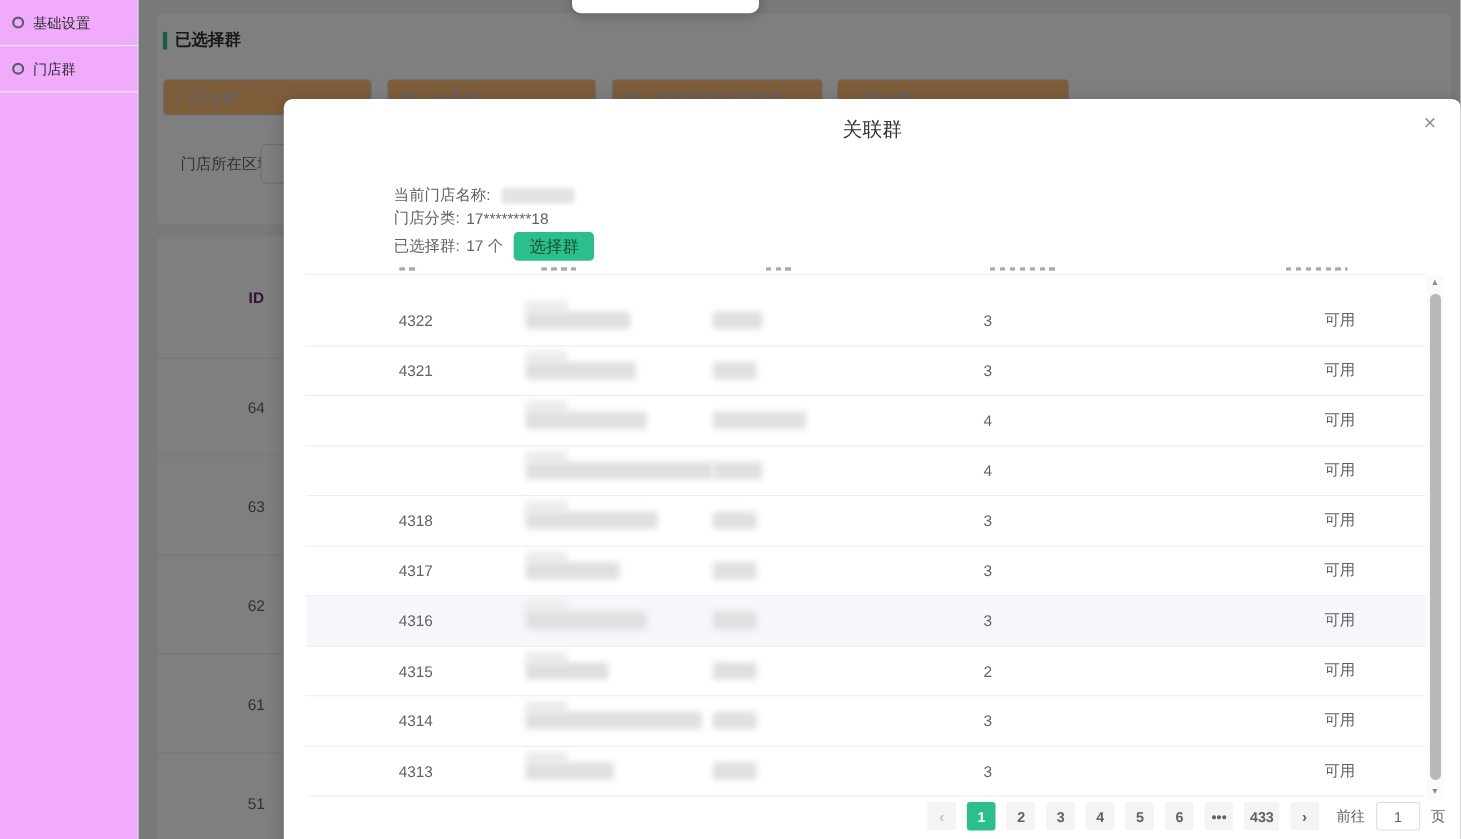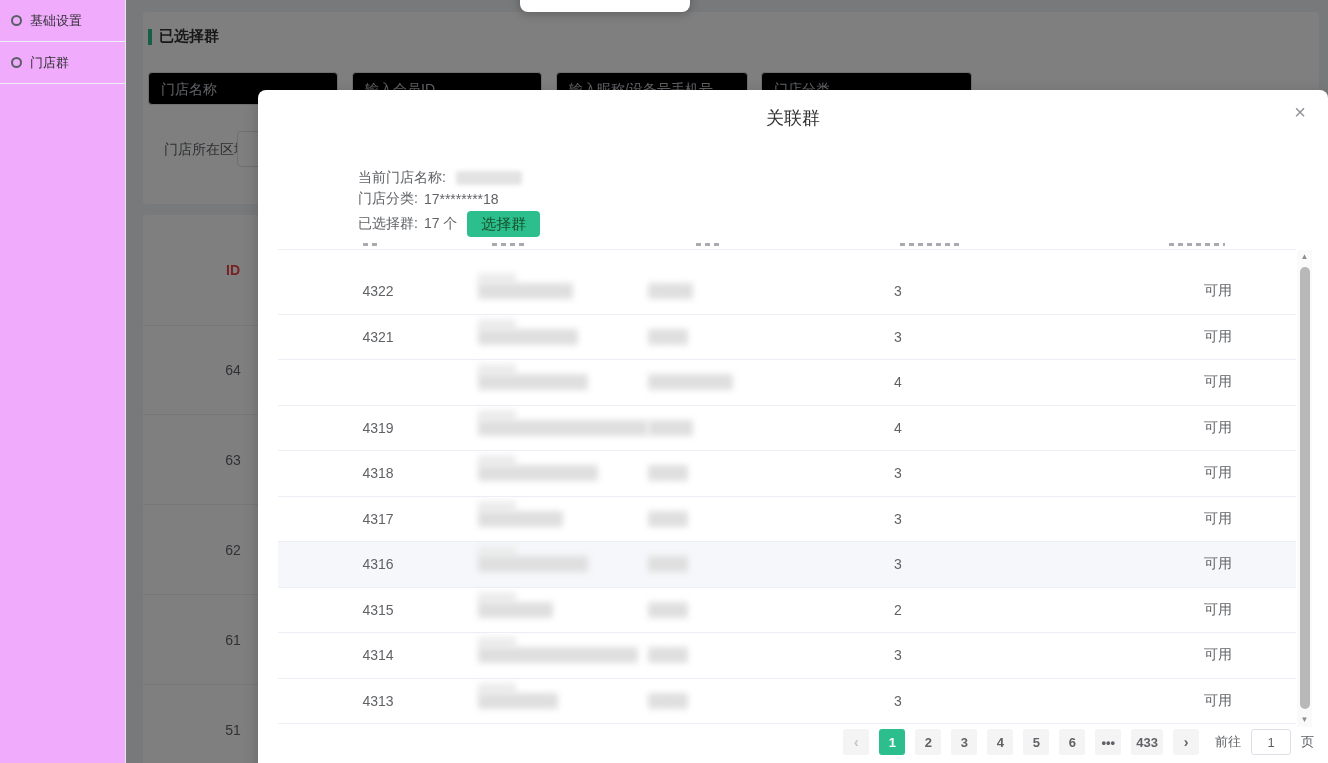--- a/index.html
+++ b/index.html
@@ -15,27 +15,27 @@
   .side-label { font-size:13px; color:#303133; }
 
   
   .main-bg { position:absolute; left:126px; top:0; right:0; bottom:0; background:#f0f2f5; }
   .card { position:absolute; background:#fff; border-radius:4px; }
   .card1 { left:17px; top:12px; width:1176px; height:192px; }
   .card2 { left:17px; top:215px; width:1176px; height:548px; border-radius:4px 4px 0 0; }
   .sect-bar { position:absolute; left:5px; top:17px; width:4px; height:16px; background:#2cbe8c; }
   .sect-title { position:absolute; left:16px; top:15px; font-size:15px; font-weight:bold; color:#303133; }
   .flt-input { position:absolute; top:60px; height:33px; border:1px solid #dcdfe6; border-radius:4px;
-               font-size:14px; color:#606266; padding:12px 12px; background:#000000; outline:none; }
+               font-size:14px; color:#606266; padding:12px 12px; background:#fdba74; outline:none; }
   .flt-input::placeholder { color:#bfc4cc; }
   .region-label { position:absolute; left:5px; top:119px; height:36px; line-height:36px; font-size:14px; color:#606266;margin-left:16px; }
   .region-select { position:absolute; left:94px; top:119px; width:150px; height:36px;
                    border:1px solid #dcdfe6; border-radius:4px; background:#fff; }
   .bg-id-header { position:absolute; left:60px; top:40px; width:60px; height:30px; line-height:30px;
-                  text-align:center; font-size:14px; font-weight:bold; color:#ef4444; }
+                  text-align:center; font-size:14px; font-weight:bold; color:#701a75; }
   .bg-head-border { position:absolute; left:0; right:0; top:110px; height:1px; background:#ebeef5; }
   .bg-row { position:absolute; left:0; right:0; height:90px; border-bottom:1px solid #ebeef5; }
   .bg-row span { position:absolute; left:60px; top:0; width:60px; height:90px; line-height:90px;
                  text-align:center; font-size:14px; color:#606266; }
 
   
   .overlay { position:absolute; left:126px; top:0; right:0; bottom:0; background:rgba(0,0,0,0.5); z-index:10; }
   .toast { position:absolute; left:520px; top:-18px; width:170px; height:30px; background:#fff;
            border-radius:8px; box-shadow:0 2px 10px rgba(0,0,0,0.25); z-index:20; }
 
@@ -211,21 +211,20 @@
       <div class="blur-box blur-name" style="width: 110px;"></div>
     </div>
     <div class="cell c-region">
       <div class="blur-box blur-region" style="width: 85px;"></div>
     </div>
     <div class="cell c-count">4</div>
     <div class="cell c-status">可用</div>
   </div>
 
   <div class="m-row">
-    <div class="cell c-id">4319</div>
     <div class="cell c-name">
       <div class="blur-frag"></div>
       <div class="blur-box blur-name" style="width: 185px;"></div>
     </div>
     <div class="cell c-region">
       <div class="blur-box blur-region" style="width: 45px;"></div>
     </div>
     <div class="cell c-count">4</div>
     <div class="cell c-status">可用</div>
   </div>

